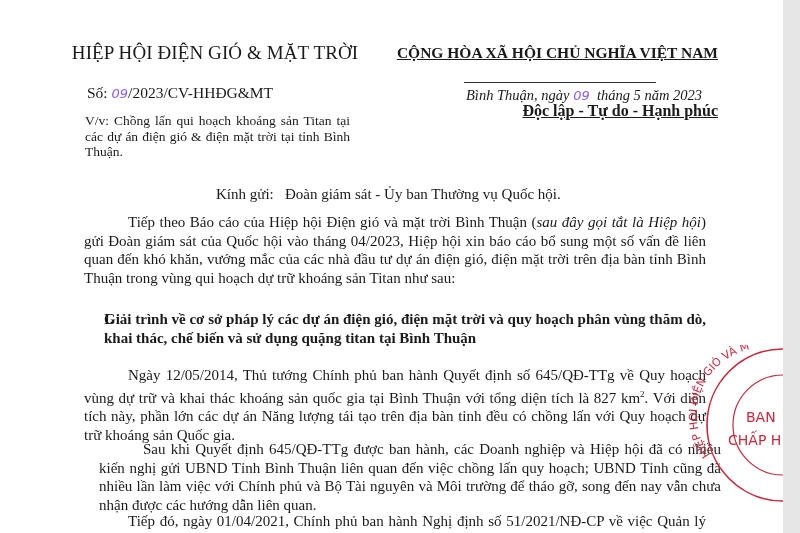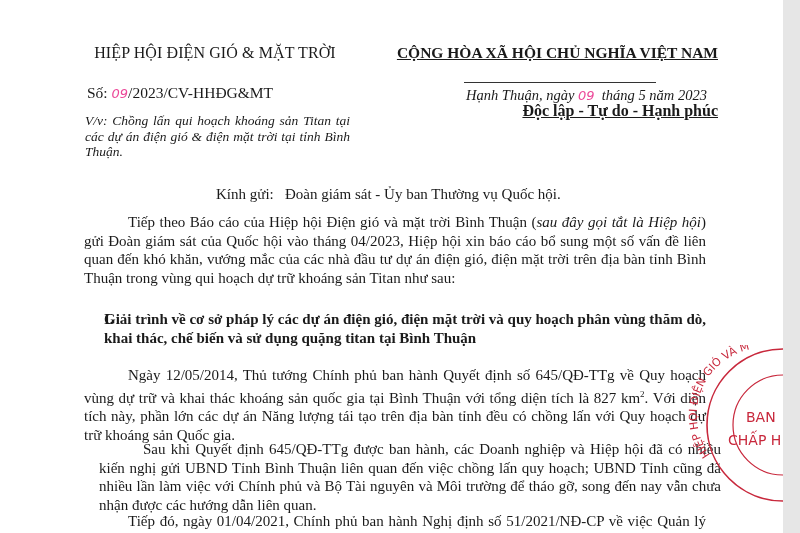--- a/index.html
+++ b/index.html
@@ -8,26 +8,26 @@
     background:#e6e6e6;
     font-family:"Liberation Serif", "DejaVu Serif", serif;
     color:#1a1a1a;
   }
   .page {
     position:absolute; left:0; top:0; width:783px; height:533px;
     background:#ffffff; overflow:hidden;
   }
   .abs { position:absolute; white-space:nowrap; }
   .left-head { left:60px; top:44px; width:310px; text-align:center; }
-  .org1 { font-size:16px; line-height:18px; letter-spacing:0.1px; }
+  .org1 { font-size:19px; line-height:18px; letter-spacing:0.1px; }
   .org2 { font-size:15.5px; line-height:18px; }
   .org2 span { text-decoration:underline; text-underline-offset:2px; }
   .docno { left:87px; top:84px; font-size:15.5px; }
-  .hand { color:#ec4899; font-family:"DejaVu Sans", sans-serif; font-size:13px; font-style:italic; }
-  .subject { left:85px; top:113px; width:265px; white-space:normal; font-style:italic; font-size:13.5px; line-height:15.5px; text-align:justify; }
+  .hand { color:#8b5cf6; font-family:"DejaVu Sans", sans-serif; font-size:13px; font-style:italic; }
+  .subject { left:85px; top:113px; width:265px; white-space:normal; font-size:13.5px; line-height:15.5px; text-align:justify; }
   .right-head { left:378px; top:44px; width:340px; text-align:right;text-decoration:underline; }
   .nation { font-weight:bold; font-size:15.5px; line-height:18px; }
   .motto { font-weight:bold; font-size:16px; line-height:18px;margin-top:40px; }
   .motto-line { position:absolute; left:464px; top:82px; width:192px; border-top:1px solid #333; }
   .dateline { left:466px; top:87px; font-style:italic; font-size:14.5px; }
   .kinh { left:216px; top:178px; font-size:15px;margin-top:8px; }
   .para { position:absolute; left:84px; width:622px; font-size:15px; line-height:18.6px; text-align:justify; white-space:normal; }
   .para .indent { display:inline-block; width:44px; }
   .heading { position:absolute; left:104px; width:602px; font-weight:bold; font-size:15px; line-height:18.6px; text-align:justify; white-space:normal; }
   .heading .num { position:absolute; left:0; }
@@ -49,21 +49,21 @@
 
   <div class="abs subject">V/v: Chồng lấn qui hoạch khoáng sản Titan tại các dự án điện gió &amp; điện mặt trời tại tỉnh Bình Thuận.</div>
 
   <div class="abs right-head">
     <div class="nation">CỘNG HÒA XÃ HỘI CHỦ NGHĨA VIỆT NAM</div>
     <div class="motto">Độc lập - Tự do - Hạnh phúc</div>
   </div>
   <div class="motto-line"></div>
 
   <div class="abs dateline">
-    <span>Hạnh Thuận, ngày </span><span class="hand">09</span><span style="white-space:pre">  tháng 5 năm 2023</span>
+    <span>Bình Thuận, ngày </span><span class="hand">09</span><span style="white-space:pre">  tháng 5 năm 2023</span>
   </div>
 
   <div class="abs kinh" style="white-space:pre">Kính gửi:   Đoàn giám sát - Ủy ban Thường vụ Quốc hội.</div>
 
   <div class="para" style="top:213px;">
     <span class="indent"></span><span>Tiếp theo Báo cáo của Hiệp hội Điện gió và mặt trời Bình Thuận (</span><i>sau đây gọi tắt là Hiệp hội</i><span>) gửi Đoàn giám sát của Quốc hội vào tháng 04/2023, Hiệp hội xin báo cáo bổ sung một số vấn đề liên quan đến khó khăn, vướng mắc của các nhà đầu tư dự án điện gió, điện mặt trời trên địa bàn tỉnh Bình Thuận trong vùng qui hoạch dự trữ khoáng sản Titan như sau:</span>
   </div>
 
   <div class="heading" style="top:310px;">
     <span class="num">I.</span>

